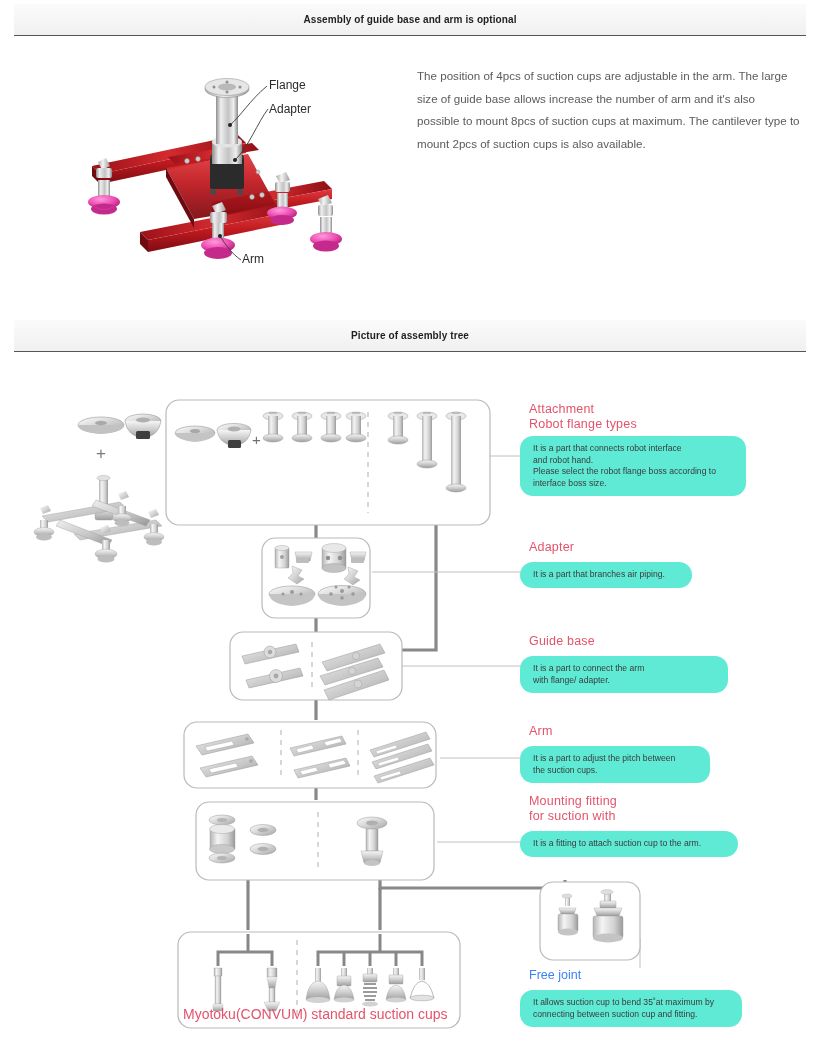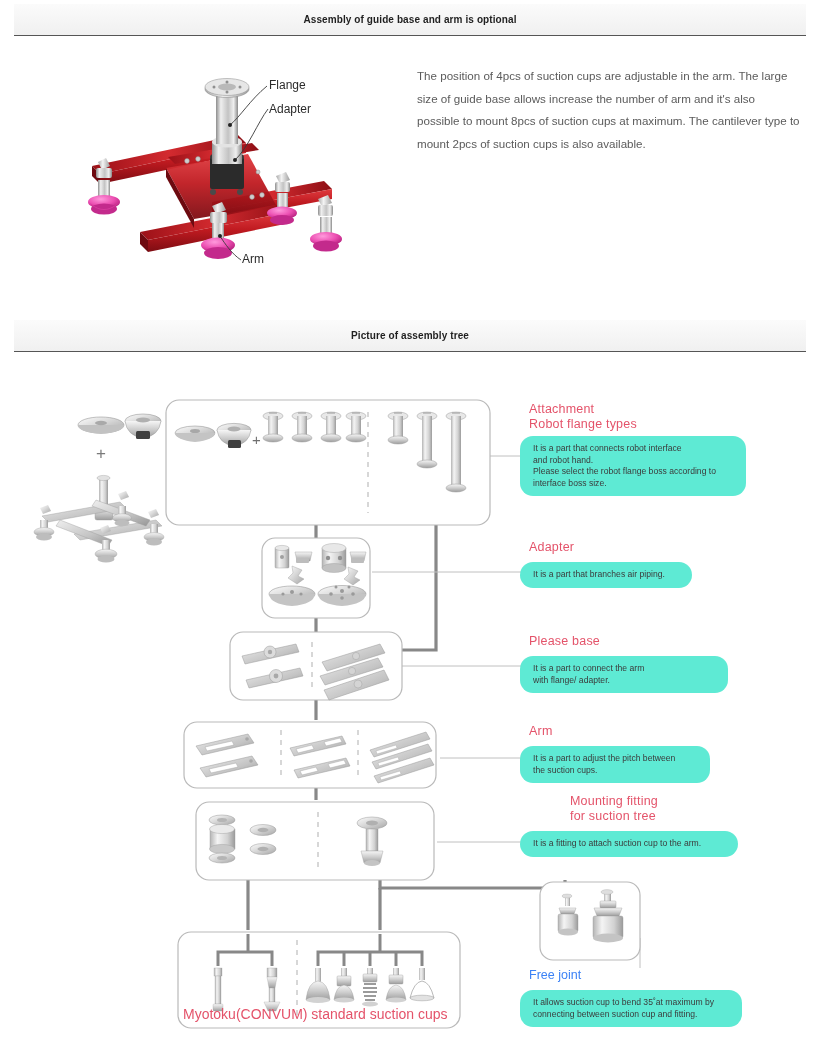--- a/index.html
+++ b/index.html
@@ -617,38 +617,38 @@
   </div>
 
   <div class="grp-title" style="left:529px; top:172px;">
     <span>Adapter</span>
   </div>
   <div class="bubble" style="left:520px; top:194px; width:172px;">
     <div>It is a part that branches air piping.</div>
   </div>
 
   <div class="grp-title" style="left:529px; top:266px;">
-    <span>Please base</span>
+    <span>Guide base</span>
   </div>
   <div class="bubble" style="left:520px; top:288px; width:208px;">
     <div>It is a part to connect the arm</div>
     <div>with flange/ adapter.</div>
   </div>
 
   <div class="grp-title" style="left:529px; top:356px;">
     <span>Arm</span>
   </div>
   <div class="bubble" style="left:520px; top:378px; width:190px;">
     <div>It is a part to adjust the pitch between</div>
     <div>the suction cups.</div>
   </div>
 
-  <div class="grp-title" style="left:529px; top:426px;margin-left:41px;">
+  <div class="grp-title" style="left:529px; top:426px;">
     <span>Mounting fitting</span><br>
-    <span>for suction tree</span>
+    <span>for suction with</span>
   </div>
   <div class="bubble" style="left:520px; top:463px; width:218px;">
     <div>It is a fitting to attach suction cup to the arm.</div>
   </div>
 
   <div class="free-joint-title" style="left:529px; top:600px;">
     <span>Free joint</span>
   </div>
   <div class="bubble" style="left:520px; top:622px; width:222px;">
     <div>It allows suction cup to bend 35˚at maximum by</div>

